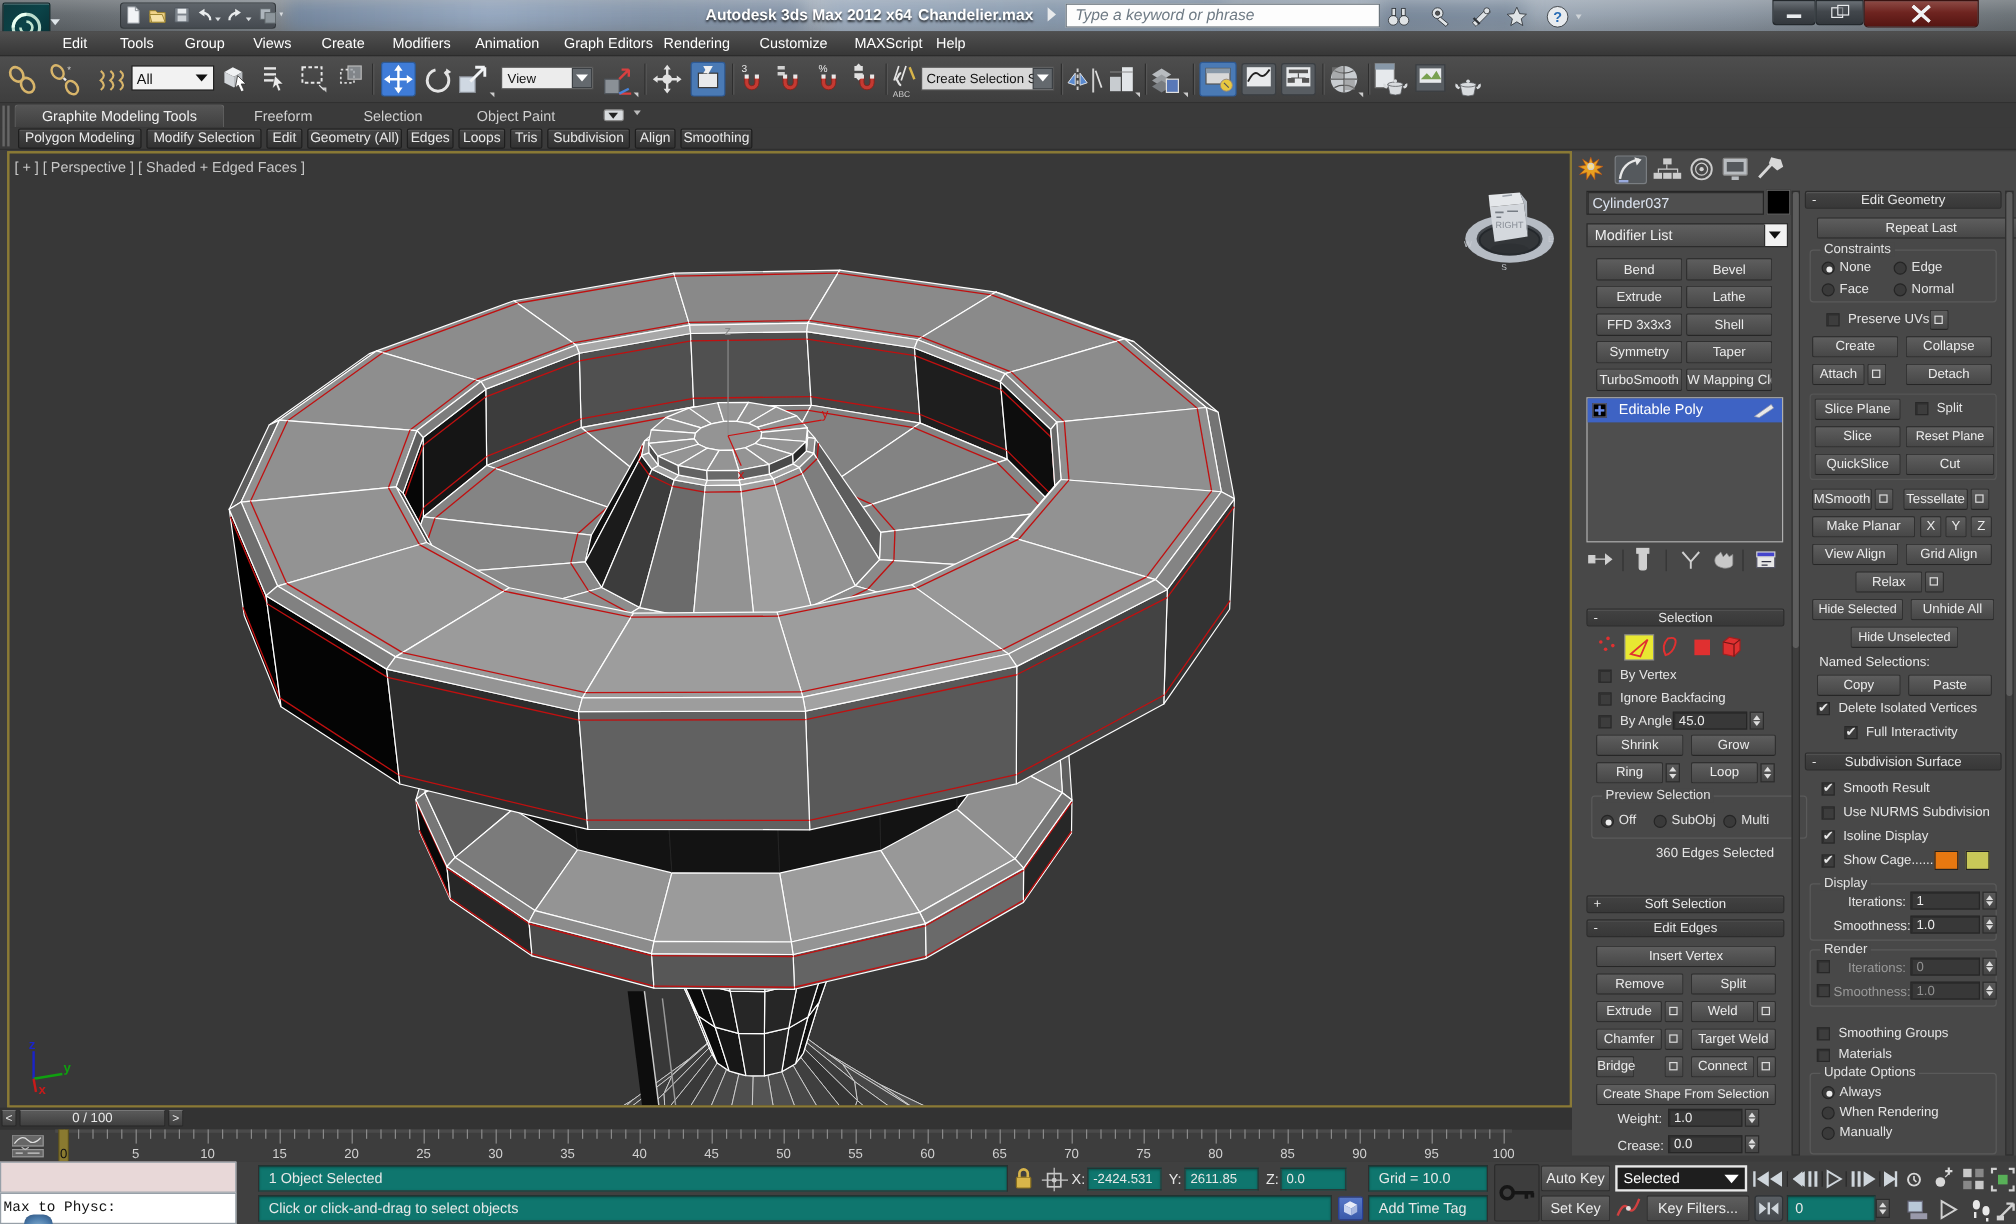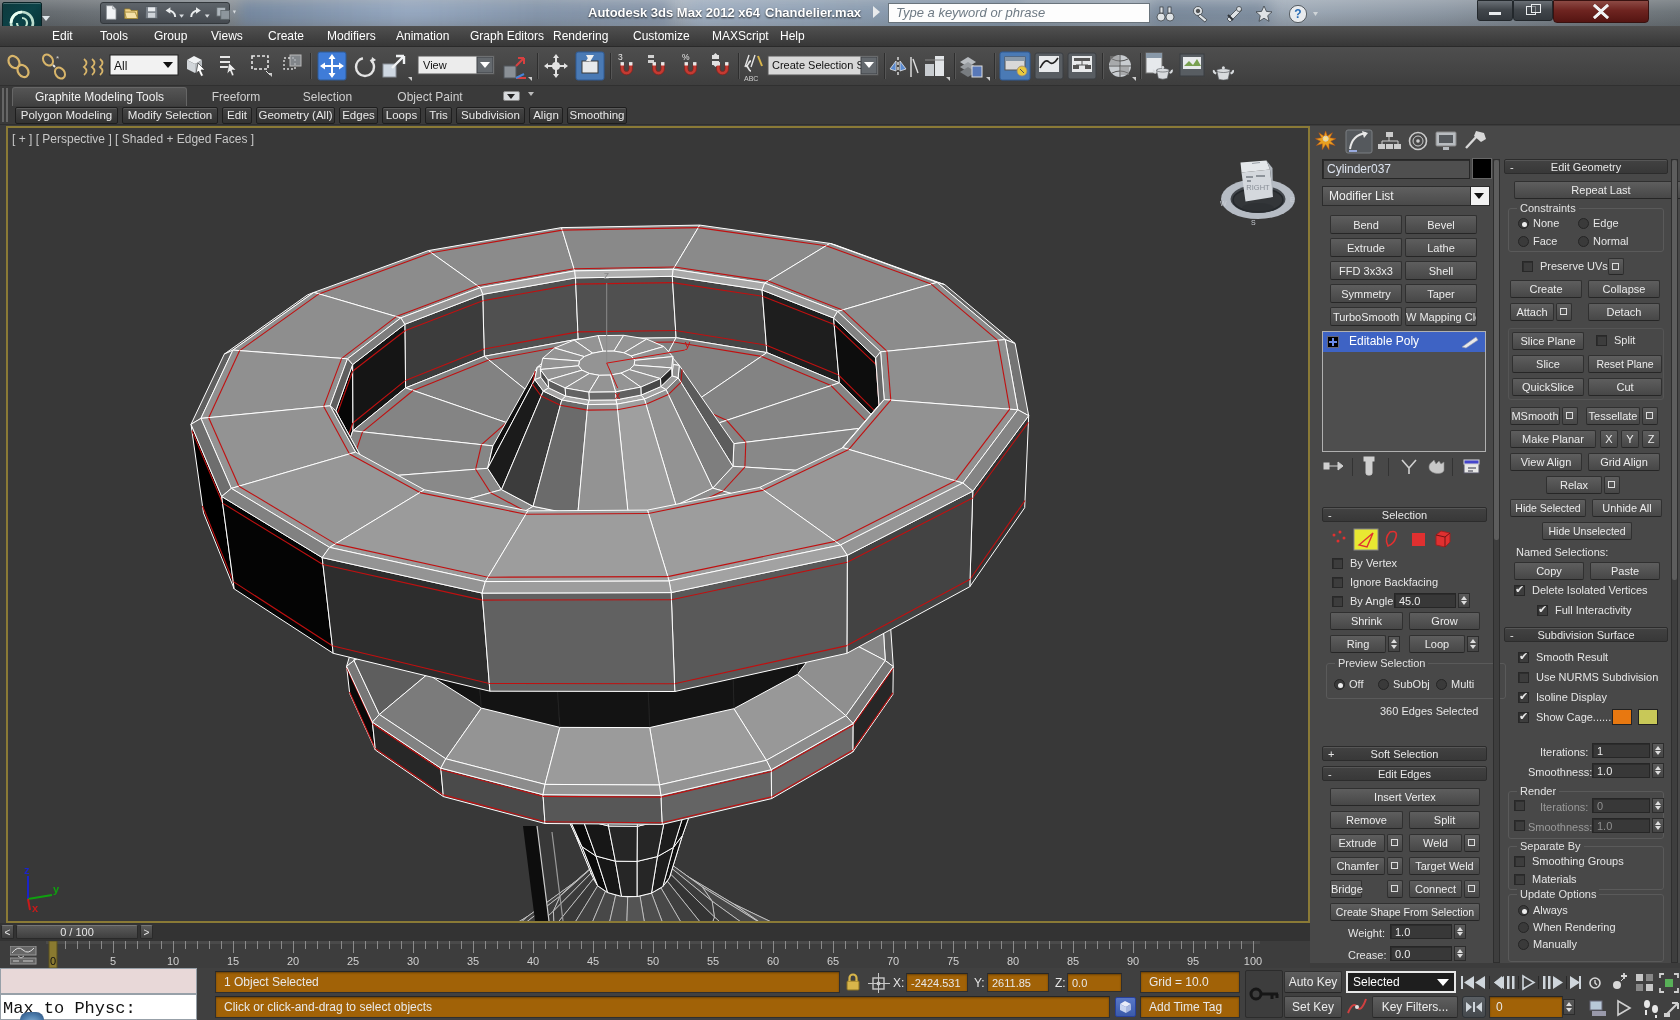--- a/index.html
+++ b/index.html
@@ -39,21 +39,21 @@
 line-height:14px;padding-left:4px;box-shadow:inset 1px 1px 0 #2c2c2c}
 .spin{position:absolute;width:12px;height:15px;background:linear-gradient(#5a5a5a,#454545);border:1px solid #2c2c2c}
 .spin:before{content:"";position:absolute;left:2px;top:2px;border-left:3px solid transparent;border-right:3px solid transparent;border-bottom:4px solid #ddd}
 .spin:after{content:"";position:absolute;left:2px;bottom:2px;border-left:3px solid transparent;border-right:3px solid transparent;border-top:4px solid #ddd}
 .gbox{position:absolute;border:1px solid #5a5a5a;border-radius:3px}
 .gbox span{position:absolute;left:8px;top:-7px;background:#484848;padding:0 3px;color:#e2e2e2;font-size:11px}
 
 #tslider{left:0;top:923px;width:1310px;height:18px;background:#333}
 #trackbar{left:0;top:941px;width:1310px;height:27px;background:#3d3d3d;border-top:1px solid #2a2a2a}
 #bottombar{left:0;top:968px;width:1680px;height:52px;background:#404040}
-.sunk{position:absolute;background:#a16207;border:1px solid #2f2f2f;border-top-color:#262626;box-shadow:inset 0 1px 2px rgba(0,0,0,.35);color:#e8e8e8;font-size:12px}
+.sunk{position:absolute;background:#0f766e;border:1px solid #2f2f2f;border-top-color:#262626;box-shadow:inset 0 1px 2px rgba(0,0,0,.35);color:#e8e8e8;font-size:12px}
 </style></head><body>
 <div id="root">
 
 <div class="abs" id="title"></div>
 <div class="abs" style="left:0;top:0;width:1680px;height:26px;background:linear-gradient(rgba(255,255,255,.18),rgba(255,255,255,.02) 45%,rgba(0,0,0,.12))"></div>
 
 <div class="abs" style="left:240px;top:0;width:430px;height:26px;background:linear-gradient(90deg,rgba(100,130,170,.5),rgba(150,175,210,.45) 40%,rgba(95,115,145,.4));filter:blur(6px)"></div>
 <div class="abs" style="left:690px;top:0;width:330px;height:26px;background:linear-gradient(90deg,rgba(150,170,195,.5),rgba(100,125,155,.45));filter:blur(7px)"></div>
 <div class="abs" style="left:1150px;top:0;width:120px;height:26px;background:rgba(70,90,115,.4);filter:blur(8px)"></div>
 
@@ -992,21 +992,21 @@
     </svg>
     <svg class="abs" style="left:10px;top:946px" width="30" height="20" viewBox="0 0 30 20">
 <rect x="0" y="0" width="26" height="9" fill="#666" stroke="#999"></rect>
       <path d="M2 7q6-8 11-3t11-2" stroke="#ddd" fill="none"></path>
 <rect x="0" y="12" width="26" height="6" fill="#666" stroke="#999"></rect>
       <path d="M3 15h6M13 15h10" stroke="#ccc"></path>
 <path d="M8 10l3 2 3-2" stroke="#bbb" fill="none"></path>
     </svg>
 <div class="abs" style="left:0;top:968px;width:197px;height:26px;background:#e8d8d8;border:1px solid #97a0a8;z-index:5"></div>
 <div class="abs" style="left:0;top:994px;width:197px;height:26px;background:#ffffff;border:1px solid #97a0a8;z-index:5"></div>
-<div class="abs" style="left:3px;top:999px;font-family:'Liberation Mono',monospace;font-size:17px;color:#111;z-index:6">Max to Physc:</div>
+<div class="abs" style="left:3px;top:999px;font-family:'Liberation Mono',monospace;font-size:12px;color:#111;z-index:6">Max to Physc:</div>
 <div class="abs" id="bottombar"></div>
     <div class="abs" style="left:20px;top:1012px;width:24px;height:8px;background:radial-gradient(circle at 12px 14px,#9cc4e0 0,#4a7aaa 60%,#2a4a72 100%);border-radius:12px 12px 0 0;z-index:7"></div>
     <div class="sunk" style="left:215px;top:971px;width:625px;height:22px;line-height:21px;padding-left:8px">1 Object Selected</div>
     <div class="sunk" style="left:215px;top:996px;width:895px;height:22px;line-height:21px;padding-left:8px">Click or click-and-drag to select objects</div>
     <svg class="abs" style="left:844px;top:973px" width="20" height="19" viewBox="0 0 20 19">
 <rect x="3" y="8" width="12" height="9" rx="1" fill="#d8b54a" stroke="#8a7020"></rect>
       <path d="M5.5 8V5a3.5 3.5 0 0 1 7 0v3" fill="none" stroke="#d8b54a" stroke-width="2.2"></path>
     </svg>
     <svg class="abs" style="left:868px;top:973px" width="22" height="20" viewBox="0 0 22 20">
 <rect x="5" y="5" width="11" height="11" fill="none" stroke="#c8c8c8" stroke-width="1.4"></rect>
@@ -1303,40 +1303,40 @@
     <div class="cb on" style="left:1518px;top:652px"></div>
     <div class="lbl" style="left:1536px;top:651px;font-size:11px">Smooth Result</div>
     <div class="cb" style="left:1518px;top:672px"></div>
     <div class="lbl" style="left:1536px;top:671px;font-size:11px">Use NURMS Subdivision</div>
     <div class="cb on" style="left:1518px;top:692px"></div>
     <div class="lbl" style="left:1536px;top:691px;font-size:11px">Isoline Display</div>
     <div class="cb on" style="left:1518px;top:712px"></div>
     <div class="lbl" style="left:1536px;top:711px;font-size:11px">Show Cage......</div>
     <div class="abs" style="left:1612px;top:709px;width:20px;height:16px;background:#e87810;border:1px solid #222"></div>
     <div class="abs" style="left:1638px;top:709px;width:20px;height:16px;background:#c8c858;border:1px solid #222"></div>
+    <div class="gbox" style="left:1508px;top:736px;width:156px;height:48px">
+      <span>Display</span>
+    </div>
     <div class="lbl" style="left:1540px;top:746px">Iterations:</div>
     <div class="field" style="left:1592px;top:743px;width:58px">1</div>
     <div class="spin" style="left:1652px;top:743px"></div>
     <div class="lbl" style="left:1528px;top:766px">Smoothness:</div>
     <div class="field" style="left:1592px;top:763px;width:58px">1.0</div>
     <div class="spin" style="left:1652px;top:763px"></div>
     <div class="gbox" style="left:1508px;top:791px;width:156px;height:48px">
       <span>Render</span>
     </div>
     <div class="cb" style="left:1514px;top:800px"></div>
     <div class="lbl" style="left:1540px;top:801px;color:#9a9a9a">Iterations:</div>
     <div class="field" style="left:1592px;top:798px;width:58px;color:#909090">0</div>
     <div class="spin" style="left:1652px;top:798px"></div>
     <div class="cb" style="left:1514px;top:820px"></div>
     <div class="lbl" style="left:1528px;top:821px;color:#9a9a9a">Smoothness:</div>
     <div class="field" style="left:1592px;top:818px;width:58px;color:#909090">1.0</div>
     <div class="spin" style="left:1652px;top:818px"></div>
-    <div class="gbox" style="left:1508px;top:846px;width:156px;height:44px">
-      <span>Separate By</span>
-    </div>
     <div class="cb" style="left:1514px;top:856px"></div>
     <div class="lbl" style="left:1532px;top:855px;font-size:11px">Smoothing Groups</div>
     <div class="cb" style="left:1514px;top:874px"></div>
     <div class="lbl" style="left:1532px;top:873px;font-size:11px">Materials</div>
     <div class="gbox" style="left:1508px;top:894px;width:156px;height:68px">
       <span>Update Options</span>
     </div>
     <div class="rad on" style="left:1518px;top:905px"></div>
     <div class="lbl" style="left:1533px;top:904px">Always</div>
     <div class="rad" style="left:1518px;top:922px"></div>

